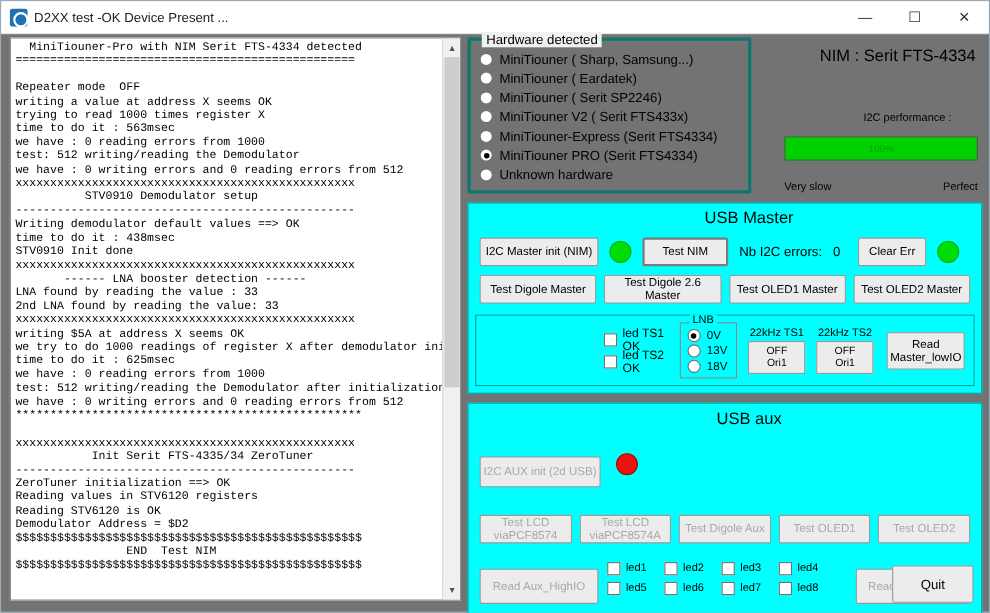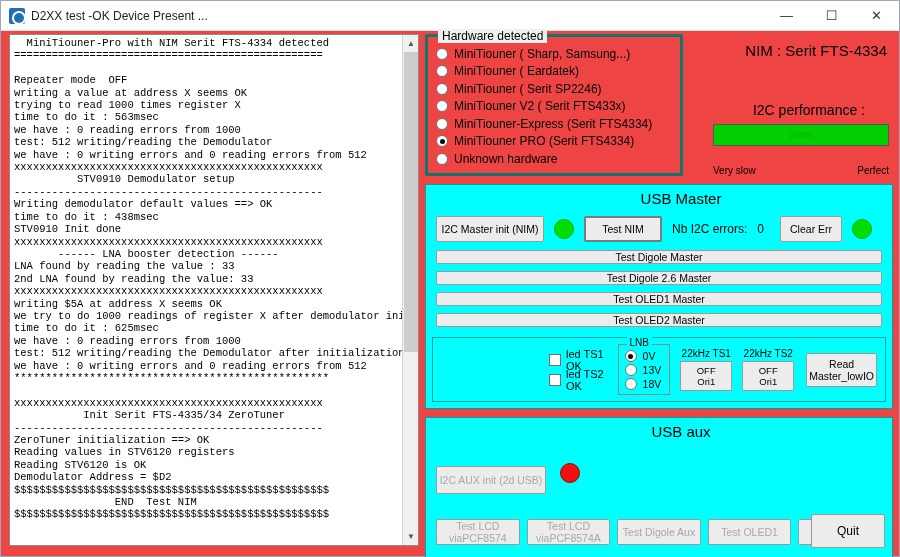--- a/index.html
+++ b/index.html
@@ -6,21 +6,21 @@
   html, body {
     margin: 0; padding: 0;
     width: 900px; height: 557px;
     font-family: "Liberation Sans", sans-serif;
     overflow: hidden;
     background: #f0f0f0;
   }
   #app {
     position: relative;
     width: 900px; height: 557px;
-    background: #ef4444;
+    background: #737373;
     border: 1px solid #9ab;
   }
   
   .titlebar {
     height: 30px;
     background: #ffffff;
     display: flex;
     align-items: center;
     border-bottom: 1px solid #e2e2e2;
   }
@@ -140,21 +140,21 @@
   }
   .nim-title {
     position: absolute;
     right: 6px; top: 8px;
     font-size: 15px;
     color: #000;
   }
   .i2c-title {
     position: absolute;
     right: 28px; top: 68px;
-    font-size: 14px;
+    font-size: 10px;
     color: #000;
   }
   .perf-bar {
     position: absolute;
     right: 4px; top: 90px;
     width: 176px; height: 22px;
     border: 1px solid #555;
     background: #00d000;
     display: flex; align-items: center; justify-content: center;
   }
@@ -199,21 +199,21 @@
     border-radius: 50%;
     background: #00dd00;
     border: 1px solid #0a0;
   }
   .led.red { background: #f01010; border-color: #a00; }
 
   
   .m-row1 { padding: 6px 10px 0 10px; display: flex; align-items: center; gap: 10px; }
   .m-row1 .btn { height: 26px; }
   .nb-err { font-size: 12px; color: #000; }
-  .m-row2 { padding: 8px 10px 10px 10px; display: flex; gap: 7px; flex-direction: column; }
+  .m-row2 { padding: 8px 10px 10px 10px; display: flex; gap: 7px; }
   .m-row2 .btn { height: 26px; flex: 1; }
 
   .subpanel {
     background: #00ffff;
     border: 1px solid #00a0a0;
     margin: 0 6px 6px 6px;
     padding: 6px 8px;
     display: flex; align-items: center;
   }
   .chk {

